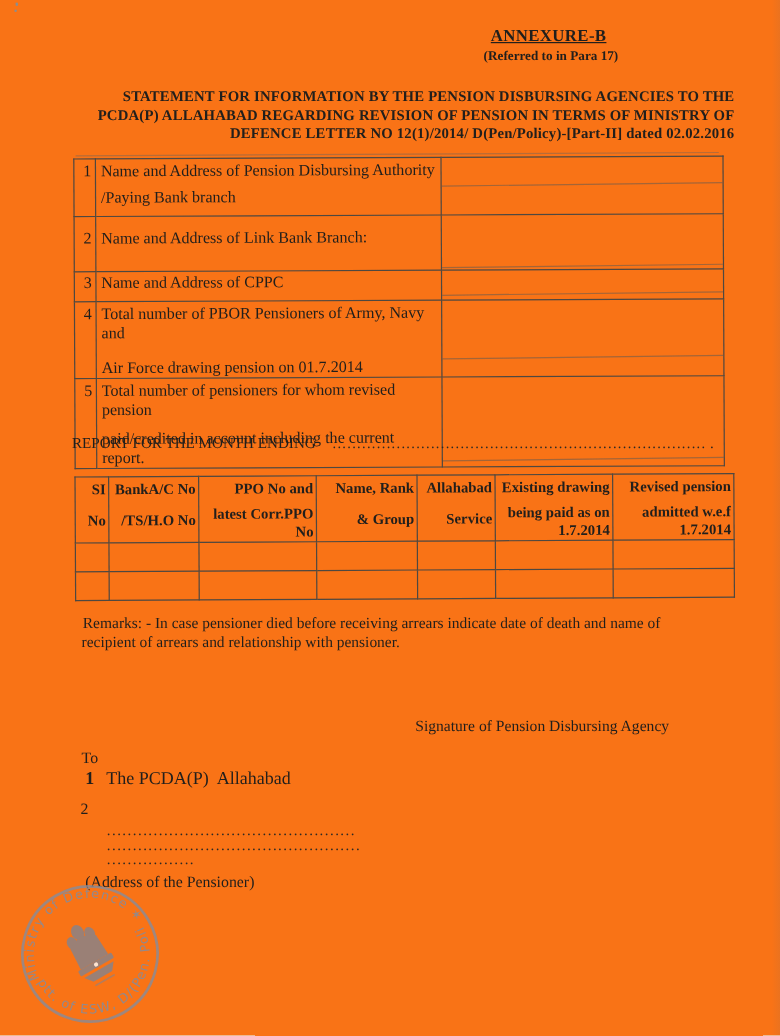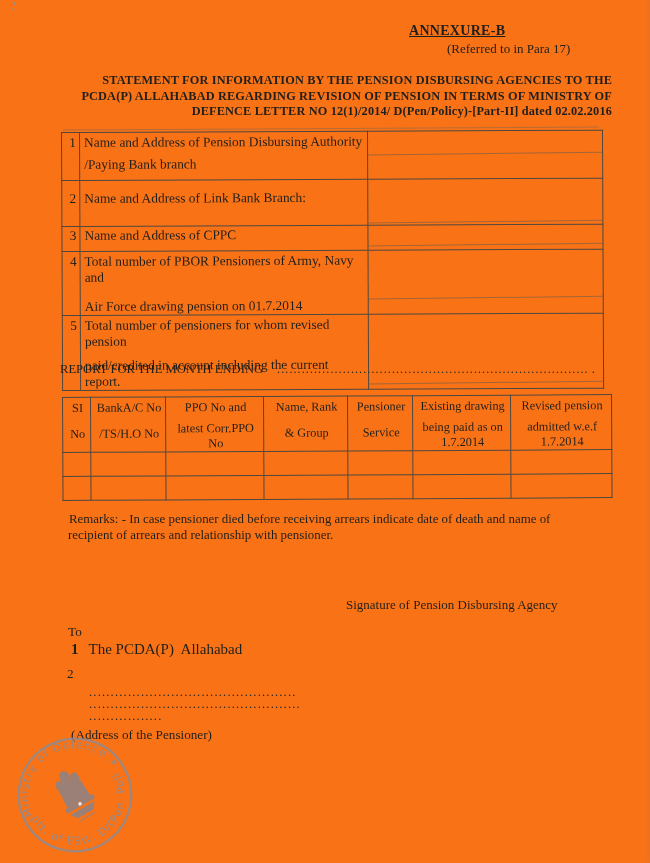--- a/index.html
+++ b/index.html
@@ -9,21 +9,21 @@
     font-family:"Liberation Serif", serif; color:#211f1c;
   }
   .page::after{content:""; position:absolute; top:0; right:0; bottom:0; width:7px;
     background:linear-gradient(to right, rgba(0,0,0,0), rgba(110,110,110,0.10)); pointer-events:none;}
   .speck{position:absolute; background:#8d8d8d; border-radius:1px;}
   .speck.s1{left:13px; top:2px; width:2px; height:3px;}
   .speck.s2{left:12px; top:8px; width:2px; height:2px;}
 
   .annexure{position:absolute; left:409px; top:23px; font-weight:bold; font-size:14px;
     text-decoration:underline; letter-spacing:.3px;}
-  .referred{position:absolute; left:403px; top:41px; font-weight:normal; font-size:13px;margin-left:44px;}
+  .referred{position:absolute; left:403px; top:41px; font-weight:bold; font-size:11px;}
 
   .title{position:absolute; left:38px; top:73px; width:574px; text-align:right;
     font-weight:bold; font-size:12.3px; line-height:15.6px; letter-spacing:.15px;}
 
   table{border-collapse:collapse; table-layout:fixed;}
   td,th{border:1px solid #4e4841; overflow:hidden;}
 
   
   .t1wrap{position:absolute; left:61px; top:132px; transform:rotate(-0.25deg); transform-origin:0 0;}
   .t1ghost{position:absolute; left:63px; top:128px; width:536px;
@@ -50,21 +50,21 @@
   .t1 tr.r5 .vcell::after{bottom:5px;}
 
   
   .report{position:absolute; left:60px; top:362px; font-size:12.6px; white-space:nowrap;}
   .report .dots{letter-spacing:1.1px; font-size:12px; color:#2a2824; margin-left:14px;}
   .report .tail{margin-left:3px;}
 
   
   .t2wrap{position:absolute; left:62px; top:397px; transform:rotate(-0.3deg); transform-origin:0 0;}
   .t2{width:549px; font-size:12.3px;}
-  .t2 th{font-weight:normal; text-align:center; vertical-align:top; padding:3px 2px 0 4px;}
+  .t2 th{font-weight:bold; text-align:right; vertical-align:top; padding:3px 2px 0 4px;}
   .t2 th div{line-height:15px; white-space:nowrap;}
   .t2 th.c2 div+div{margin-top:11px;}
   .t2 th.c3 div+div{margin-top:6px;}
   .t2 th.c3 div:nth-child(3){margin-top:0;}
   .t2 tr.hdr th{height:49px;}
   .t2 tr.b1 td{height:21px;} .t2 tr.b2 td{height:21px;}
   .t2 tr.b1 td{position:relative;}
   .t2 tr.b1 td::after{content:""; position:absolute; left:-1px; right:-1px; top:-3px;
     border-top:1px solid rgba(100,95,90,.4); transform:rotate(-0.2deg);}
 
@@ -189,21 +189,21 @@
         <th class="c3">
           <div>PPO No and</div>
           <div>latest Corr.PPO</div>
           <div>No</div>
         </th>
         <th class="c2">
           <div>Name, Rank</div>
           <div>&amp; Group</div>
         </th>
         <th class="c2">
-          <div>Pensioner</div>
+          <div>Allahabad</div>
           <div>Service</div>
         </th>
         <th class="c3">
           <div>Existing drawing</div>
           <div>being paid as on</div>
           <div>1.7.2014</div>
         </th>
         <th class="c3">
           <div>Revised pension</div>
           <div>admitted w.e.f</div>

